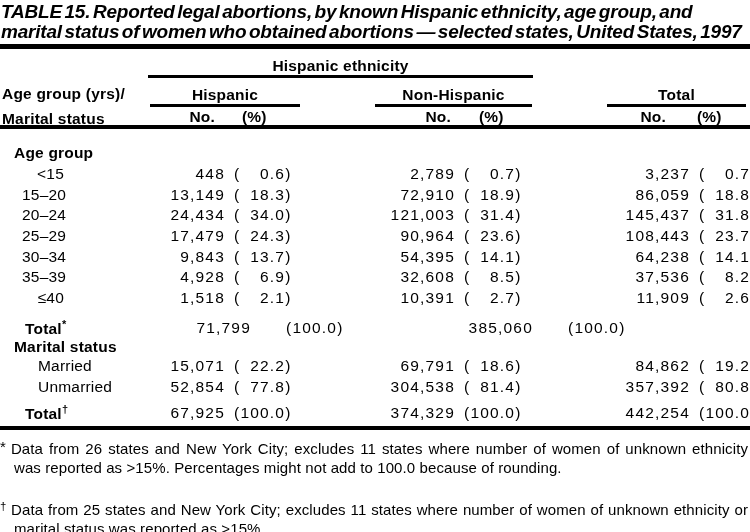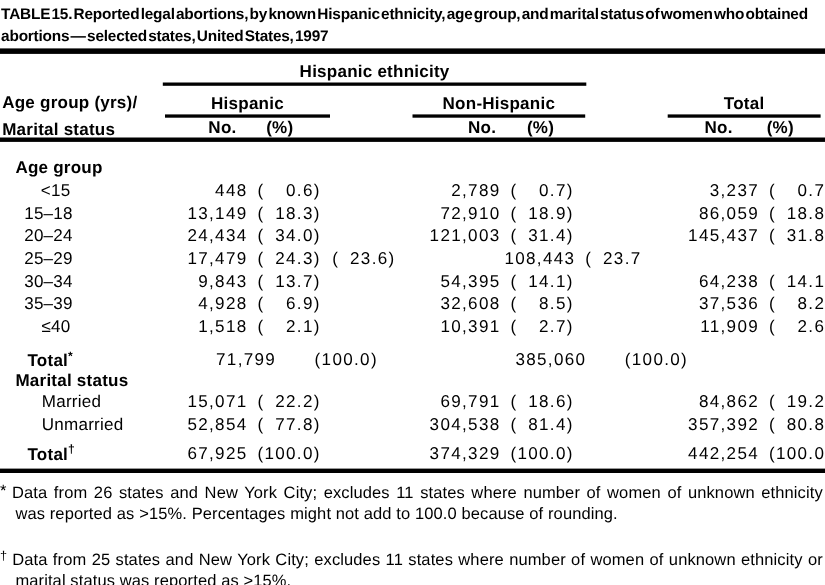--- a/index.html
+++ b/index.html
@@ -6,22 +6,22 @@
   body{
     width:750px;height:532px;overflow:hidden;background:#fff;color:#000;
     font-family:"Liberation Sans",sans-serif;
     -webkit-font-smoothing:none;
   }
   .page{width:750px;height:532px;position:relative;}
 
   
   .title{
     width:748px;padding:2px 0 0 1px;
-    font-weight:bold;font-size:14px;line-height:20px;
-    letter-spacing:-0.2px;word-spacing:-2.5px;
+    font-weight:bold;font-size:19px;line-height:20px;
+    letter-spacing:-0.2px;word-spacing:-2.5px;font-style:italic;
   }
 
   
   .rule{background:#000;width:750px;}
   .rule-top{height:5px;margin-top:2px;}
   .rule-mid{height:4px;}
   .rule-bottom{height:4px;margin-top:3px;}
 
   
   .thead{position:relative;height:76px;font-weight:bold;font-size:15.5px;letter-spacing:0.2px;}
@@ -119,41 +119,42 @@
       <div class="row datarow">
         <span class="c lbl age-lbl"><span class="agenum">&lt;15</span></span>
         <span class="c no num">448</span>
         <span class="c pct"><span class="op">(</span><span class="pv num">0.6</span><span class="op">)</span></span>
         <span class="c no num">2,789</span>
         <span class="c pct"><span class="op">(</span><span class="pv num">0.7</span><span class="op">)</span></span>
         <span class="c no num bold">3,237</span>
         <span class="c pct bold"><span class="op">(</span><span class="pv num">0.7</span></span>
       </div>
       <div class="row datarow">
-        <span class="c lbl age-lbl"><span class="agenum">15–18</span></span>
+        <span class="c lbl age-lbl"><span class="agenum">15–20</span></span>
         <span class="c no num">13,149</span>
         <span class="c pct"><span class="op">(</span><span class="pv num">18.3</span><span class="op">)</span></span>
         <span class="c no num">72,910</span>
         <span class="c pct"><span class="op">(</span><span class="pv num">18.9</span><span class="op">)</span></span>
         <span class="c no num bold">86,059</span>
         <span class="c pct bold"><span class="op">(</span><span class="pv num">18.8</span></span>
       </div>
       <div class="row datarow">
         <span class="c lbl age-lbl"><span class="agenum">20–24</span></span>
         <span class="c no num">24,434</span>
         <span class="c pct"><span class="op">(</span><span class="pv num">34.0</span><span class="op">)</span></span>
         <span class="c no num">121,003</span>
         <span class="c pct"><span class="op">(</span><span class="pv num">31.4</span><span class="op">)</span></span>
         <span class="c no num bold">145,437</span>
         <span class="c pct bold"><span class="op">(</span><span class="pv num">31.8</span></span>
       </div>
       <div class="row datarow">
         <span class="c lbl age-lbl"><span class="agenum">25–29</span></span>
         <span class="c no num">17,479</span>
         <span class="c pct"><span class="op">(</span><span class="pv num">24.3</span><span class="op">)</span></span>
+        <span class="c no num">90,964</span>
         <span class="c pct"><span class="op">(</span><span class="pv num">23.6</span><span class="op">)</span></span>
         <span class="c no num bold">108,443</span>
         <span class="c pct bold"><span class="op">(</span><span class="pv num">23.7</span></span>
       </div>
       <div class="row datarow">
         <span class="c lbl age-lbl"><span class="agenum">30–34</span></span>
         <span class="c no num">9,843</span>
         <span class="c pct"><span class="op">(</span><span class="pv num">13.7</span><span class="op">)</span></span>
         <span class="c no num">54,395</span>
         <span class="c pct"><span class="op">(</span><span class="pv num">14.1</span><span class="op">)</span></span>

